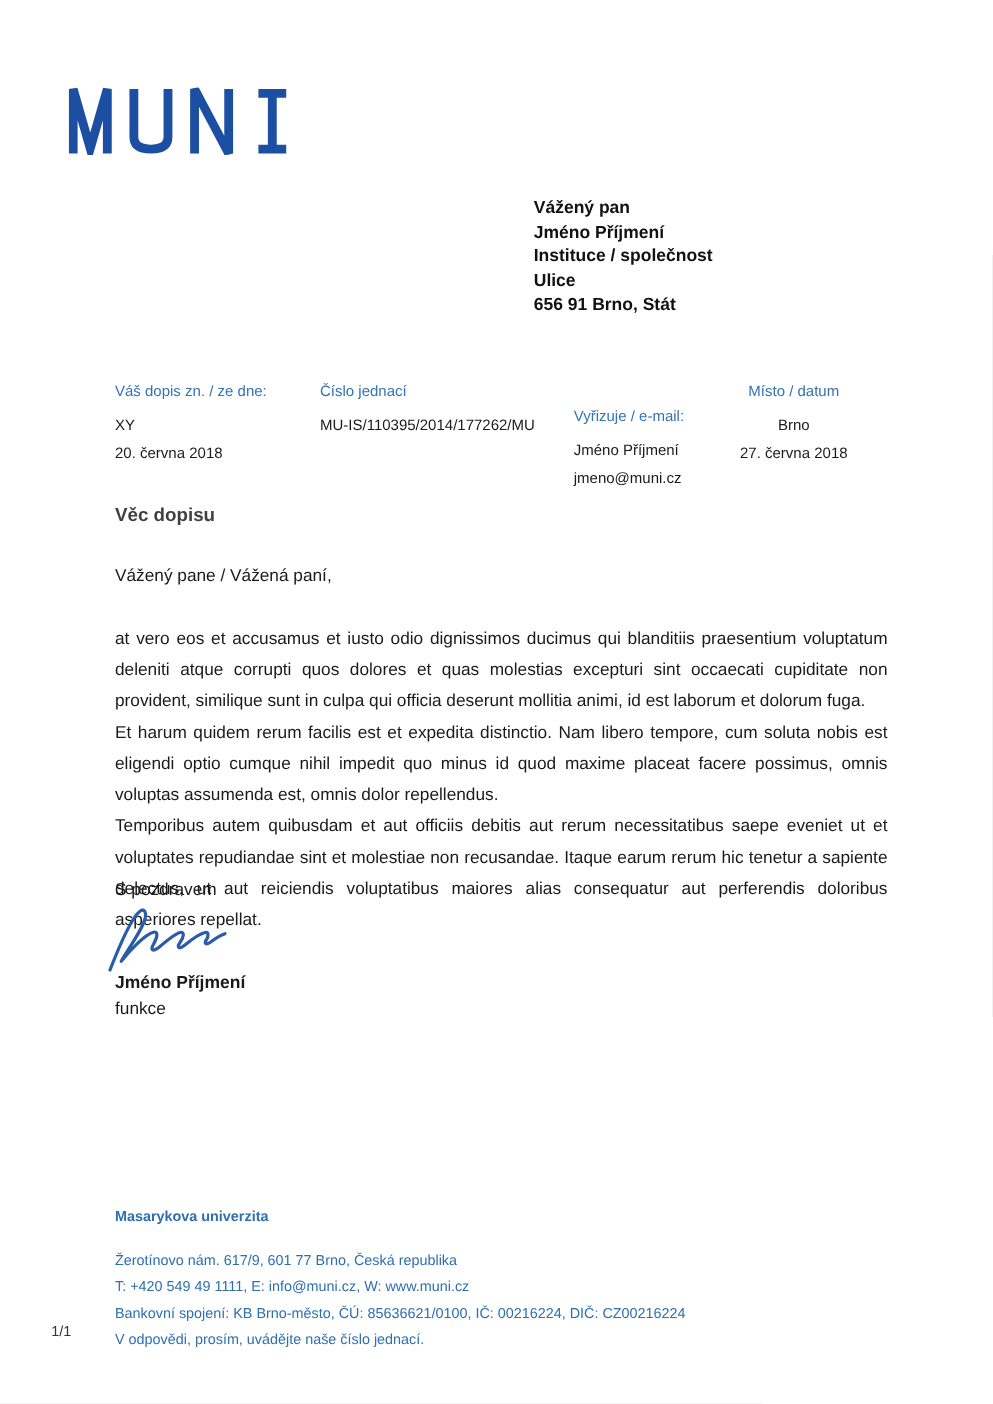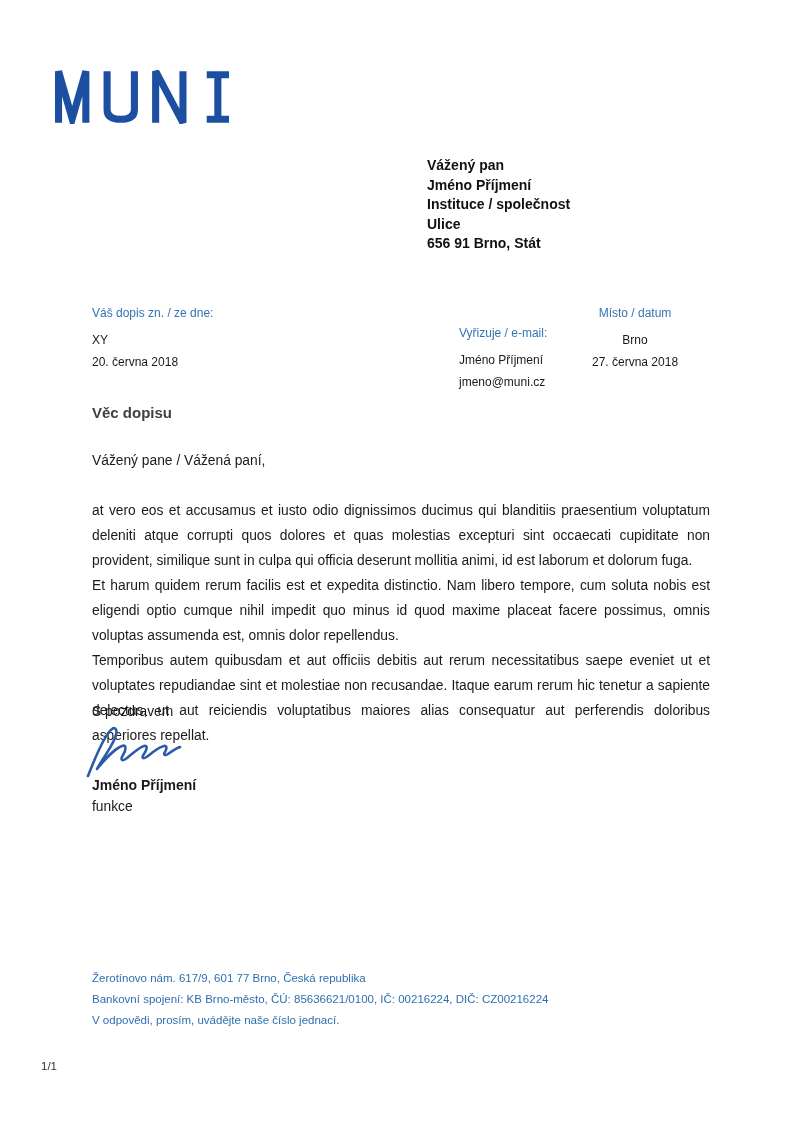--- a/index.html
+++ b/index.html
@@ -72,20 +72,25 @@
     <div>Ulice</div>
     <div>656 91 Brno, Stát</div>
   </div>
 
   <div class="meta">
     <div class="meta-col c0">
       <span class="meta-label">Váš dopis zn. / ze dne:</span>
       <div class="meta-val">XY</div>
       <div class="meta-val">20. června 2018</div>
     </div>
+    <div class="meta-col c1">
+      <span class="meta-label">Číslo jednací</span>
+      <div class="meta-val">MU-IS/110395/2014/177262/MU</div>
+      <div class="meta-val"></div>
+    </div>
     <div class="meta-col c2">
       <span class="meta-label">Vyřizuje / e-mail:</span>
       <div class="meta-val">Jméno Příjmení</div>
       <div class="meta-val">jmeno@muni.cz</div>
     </div>
     <div class="meta-col c3">
       <span class="meta-label">Místo / datum</span>
       <div class="meta-val">Brno</div>
       <div class="meta-val">27. června 2018</div>
     </div>
@@ -101,20 +106,22 @@
   <div class="signature">
     <svg width="118" height="56" viewBox="0 0 118 56" aria-hidden="true">
       <path d="M3,52 C10,34 20,10 27,5 c4,-3 6,2 3,9 c-5,12 -14,23 -18,31 c8,-10 19,-21 25,-23 c5,-2 4,4 1,9 c-3,5 -1,7 4,3 c7,-6 13,-11 17,-12 c4,-1 3,4 0,8 c-3,4 -1,6 4,2 c6,-5 12,-9 16,-10 c3,-1 3,3 1,6 c-2,3 0,4 3,2 c4,-3 9,-6 12,-7" fill="none" stroke="#2b5ca8" stroke-width="2.6" stroke-linecap="round" stroke-linejoin="round"></path>
     </svg>
   </div>
 
   <div class="signer-name">Jméno Příjmení</div>
   <div class="signer-role">funkce</div>
 
   <div class="footer">
+    <span class="univ">Masarykova univerzita</span>
     <span class="fline">Žerotínovo nám. 617/9, 601 77 Brno, Česká republika</span>
+    <span class="fline">T: +420 549 49 1111, E: info@muni.cz, W: www.muni.cz</span>
     <span class="fline">Bankovní spojení: KB Brno-město, ČÚ: 85636621/0100, IČ: 00216224, DIČ: CZ00216224</span>
     <span class="fline">V odpovědi, prosím, uvádějte naše číslo jednací.</span>
   </div>
 
   <div class="page-number">1/1</div>
 
 </div>
 
 </body></html>

